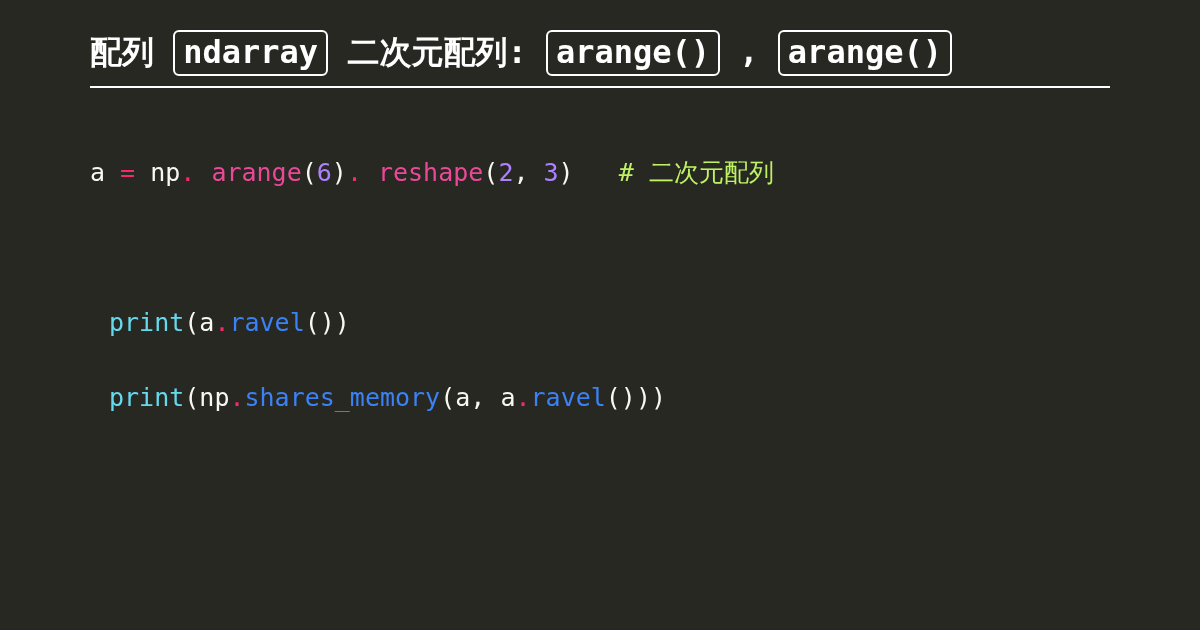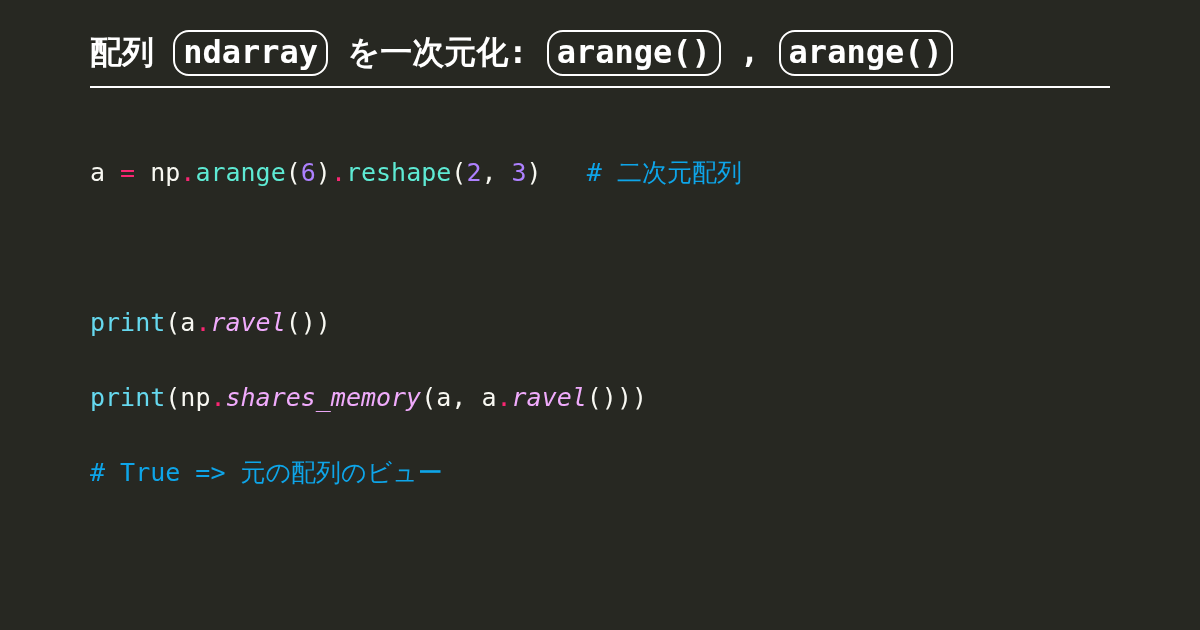--- a/index.html
+++ b/index.html
@@ -15,58 +15,57 @@
     font-size: 32px;
     font-weight: bold;
     border-bottom: 2px solid #ffffff;
     padding-bottom: 10px;
     margin-bottom: 28px;
     white-space: nowrap;
   }
   .title .boxed {
     display: inline-block;
     border: 2px solid #ffffff;
-    border-radius: 16px;
+    border-radius: 6px;
     padding: 0 8px 2px 8px;
     font-family: "Menlo", "Consolas", "DejaVu Sans Mono", monospace;
     font-weight: bold;
     line-height: 1.25;
     vertical-align: baseline;
     text-align: right;
   }
   .code {
     font-size: 25px;
     line-height: 1.5;
     white-space: pre;
   }
   .tok-var     { color: #f8f8f2; }
   .tok-op      { color: #f92672; }
   .tok-punct   { color: #f8f8f2; }
-  .tok-func    { color: #5eead4; }
+  .tok-func    { color: #ec4899; margin-left: 16px; }
   .tok-num     { color: #ae81ff; }
-  .tok-comment { color: #0ea5e9; }
-  .tok-builtin { color: #66d9ef; }
-  .tok-method  { color: #f0abfc; font-style: italic; }
+  .tok-comment { color: #bef264; }
+  .tok-builtin { color: #66d9ef; margin-left: 19px; }
+  .tok-method  { color: #3b82f6; }
 </style>
 </head>
 <body>
 
 <div class="title">
   <span>配列</span>
   <span class="boxed">ndarray</span>
-  <span>を一次元化:</span>
+  <span>二次元配列:</span>
   <span class="boxed">arange()</span>
   <span>,</span>
   <span class="boxed">arange()</span>
 </div>
 
 <div class="code">
 <div><span class="tok-var">a </span><span class="tok-op">=</span><span class="tok-var"> np</span><span class="tok-op">.</span><span class="tok-func">arange</span><span class="tok-punct">(</span><span class="tok-num">6</span><span class="tok-punct">)</span><span class="tok-op">.</span><span class="tok-func">reshape</span><span class="tok-punct">(</span><span class="tok-num">2</span><span class="tok-punct">, </span><span class="tok-num">3</span><span class="tok-punct">)</span><span>   </span><span class="tok-comment"># 二次元配列</span></div>
 <div>&nbsp;</div>
 <div><span class="tok-builtin">print</span><span class="tok-punct">(</span><span class="tok-var">a</span><span class="tok-op">.</span><span class="tok-method">ravel</span><span class="tok-punct">(</span><span class="tok-punct">)</span><span class="tok-punct">)</span></div>
 <div><span class="tok-builtin">print</span><span class="tok-punct">(</span><span class="tok-var">np</span><span class="tok-op">.</span><span class="tok-method">shares_memory</span><span class="tok-punct">(</span><span class="tok-var">a</span><span class="tok-punct">, </span><span class="tok-var">a</span><span class="tok-op">.</span><span class="tok-method">ravel</span><span class="tok-punct">(</span><span class="tok-punct">)</span><span class="tok-punct">)</span><span class="tok-punct">)</span></div>
-<div><span class="tok-comment"># True =&gt; 元の配列のビュー</span></div>
 <div>&nbsp;</div>
 
 
 
 
 </div>
 
 </body></html>

